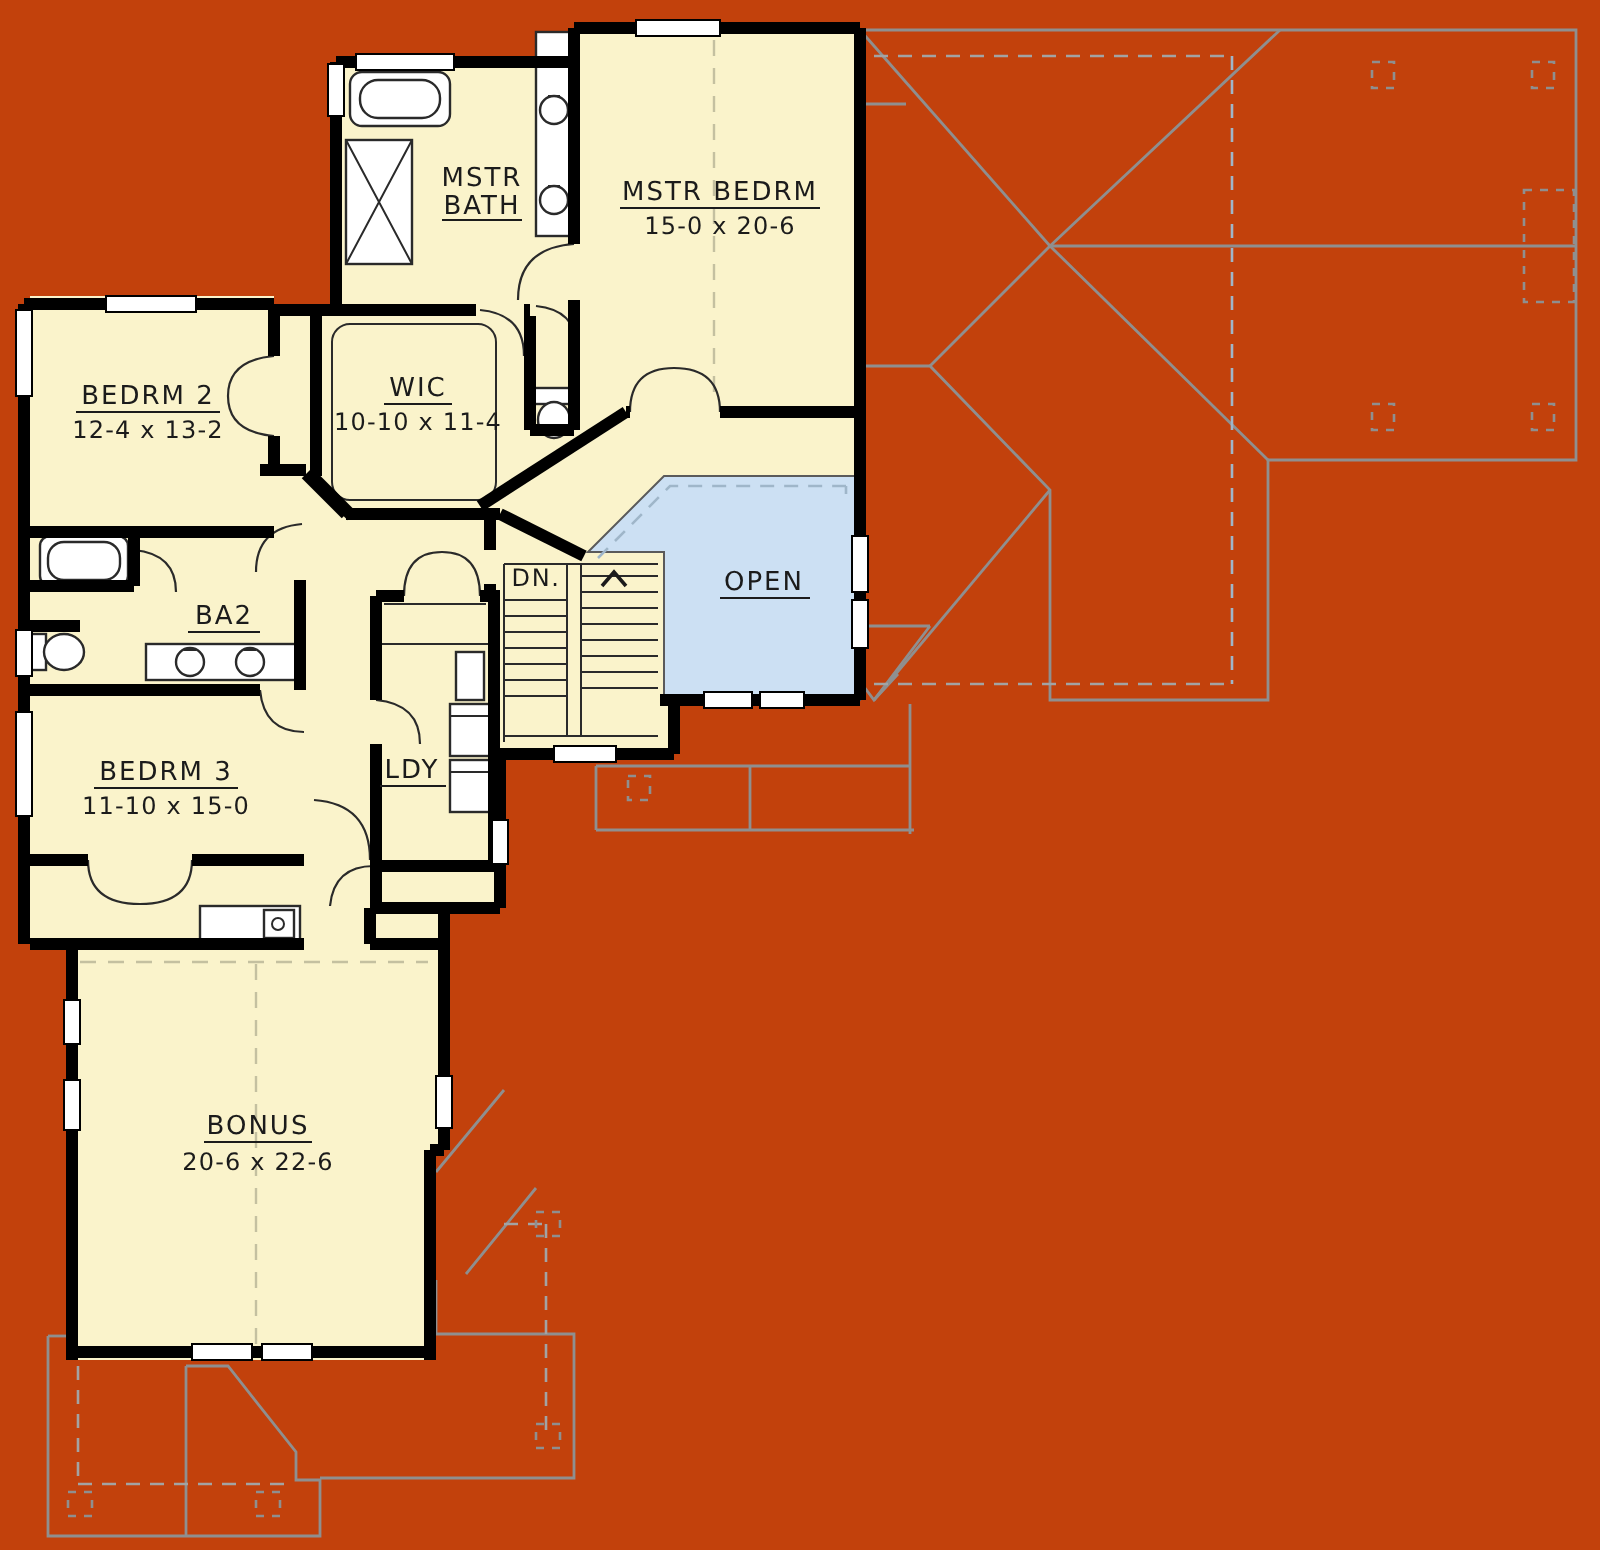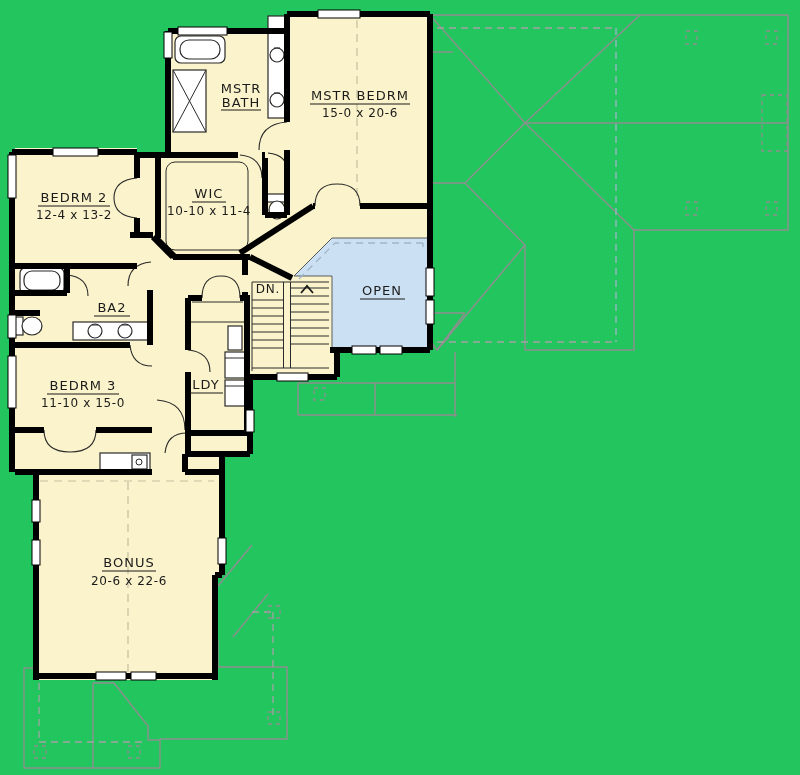--- a/index.html
+++ b/index.html
@@ -1,16 +1,16 @@
 <!DOCTYPE html>
 <html><head>
 <meta charset="utf-8">
 <style>
   html,body{margin:0;padding:0;background:#ffffff;}
-  .page{width:800px;height:775px;position:relative;background:#22c55e;overflow:hidden;}
+  .page{width:800px;height:775px;position:relative;background:#c2410c;overflow:hidden;}
   svg{display:block;}
   text{font-family:"DejaVu Sans","Liberation Sans",sans-serif;fill:#1b1b1b;}
   .room-name{font-size:13px;letter-spacing:1px;}
   .room-dims{font-size:12px;letter-spacing:0.6px;}
   .small-label{font-size:12px;letter-spacing:0.8px;}
   .wall{stroke:#000000;stroke-width:6;fill:none;stroke-linecap:butt;}
   .fixture-w{stroke:#2a2a2a;stroke-width:1.2;fill:#ffffff;}
   .thin{stroke:#2a2a2a;stroke-width:1;fill:none;}
   .door{stroke:#2a2a2a;stroke-width:1.1;fill:none;}
   .roof{stroke:#8f8f8f;stroke-width:1.4;fill:none;}

